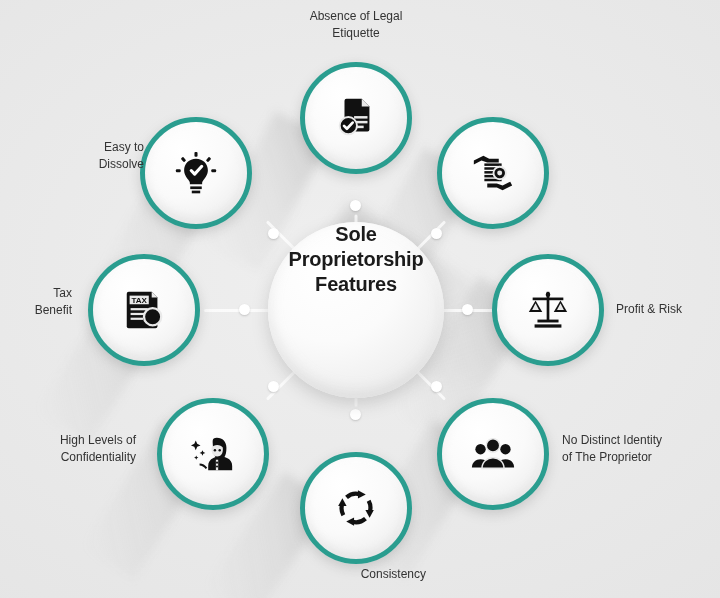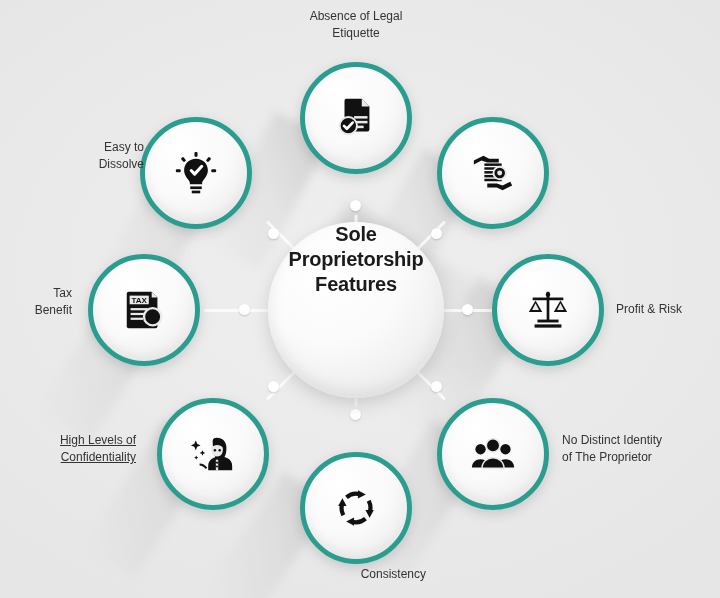--- a/index.html
+++ b/index.html
@@ -257,21 +257,21 @@
         <path fill="#e9e9e9" d="M28.4 14.6c2.6 0 4.6 1 5.8 2.6.4 3.2-.2 6-1.6 7.6-1 1.2-2.4 1.8-4.2 1.8s-3.2-.6-4.2-1.8c-1.4-1.6-2-4.4-1.6-7.6 1.2-1.6 3.2-2.6 5.8-2.6z"></path>
         <circle cx="26" cy="20" r="1.3" fill="#111"></circle>
         <circle cx="31" cy="20" r="1.3" fill="#111"></circle>
         <rect x="27" y="30" width="2.4" height="11" fill="#e9e9e9"></rect>
         <circle cx="28.2" cy="33" r="1.1" fill="#111"></circle>
         <circle cx="28.2" cy="37" r="1.1" fill="#111"></circle>
         <path fill="#111" d="M10 34c3 0 6 1.6 8 4.4l-1.6 1.2C14.6 37.4 12.4 36 10 36z"></path>
       </svg>
     </span>
   </div>
-  <div class="label left" style="left:0px; top:432px; width:136px;text-decoration:underline;">High Levels of
+  <div class="label left" style="left:0px; top:432px; width:136px;">High Levels of
 Confidentiality</div>
 
   <div class="node" style="left: 88px; top: 254px; border-color: rgb(42, 157, 143);">
     <span class="icon">
       <svg viewBox="0 0 48 48" xmlns="http://www.w3.org/2000/svg">
         <path fill="#111" d="M8 5h24l6 6v30a2 2 0 0 1-2 2H8a2 2 0 0 1-2-2V7a2 2 0 0 1 2-2z"></path>
         <path fill="#e9e9e9" d="M32 5l6 6h-6z"></path>
         <rect x="9" y="9" width="20" height="9" fill="#e9e9e9"></rect>
         <text x="19" y="17" font-family="Liberation Sans, sans-serif" font-size="8.4" font-weight="bold" fill="#111" text-anchor="middle">TAX</text>
         <rect x="10" y="22" width="18" height="2.3" fill="#e9e9e9"></rect>

